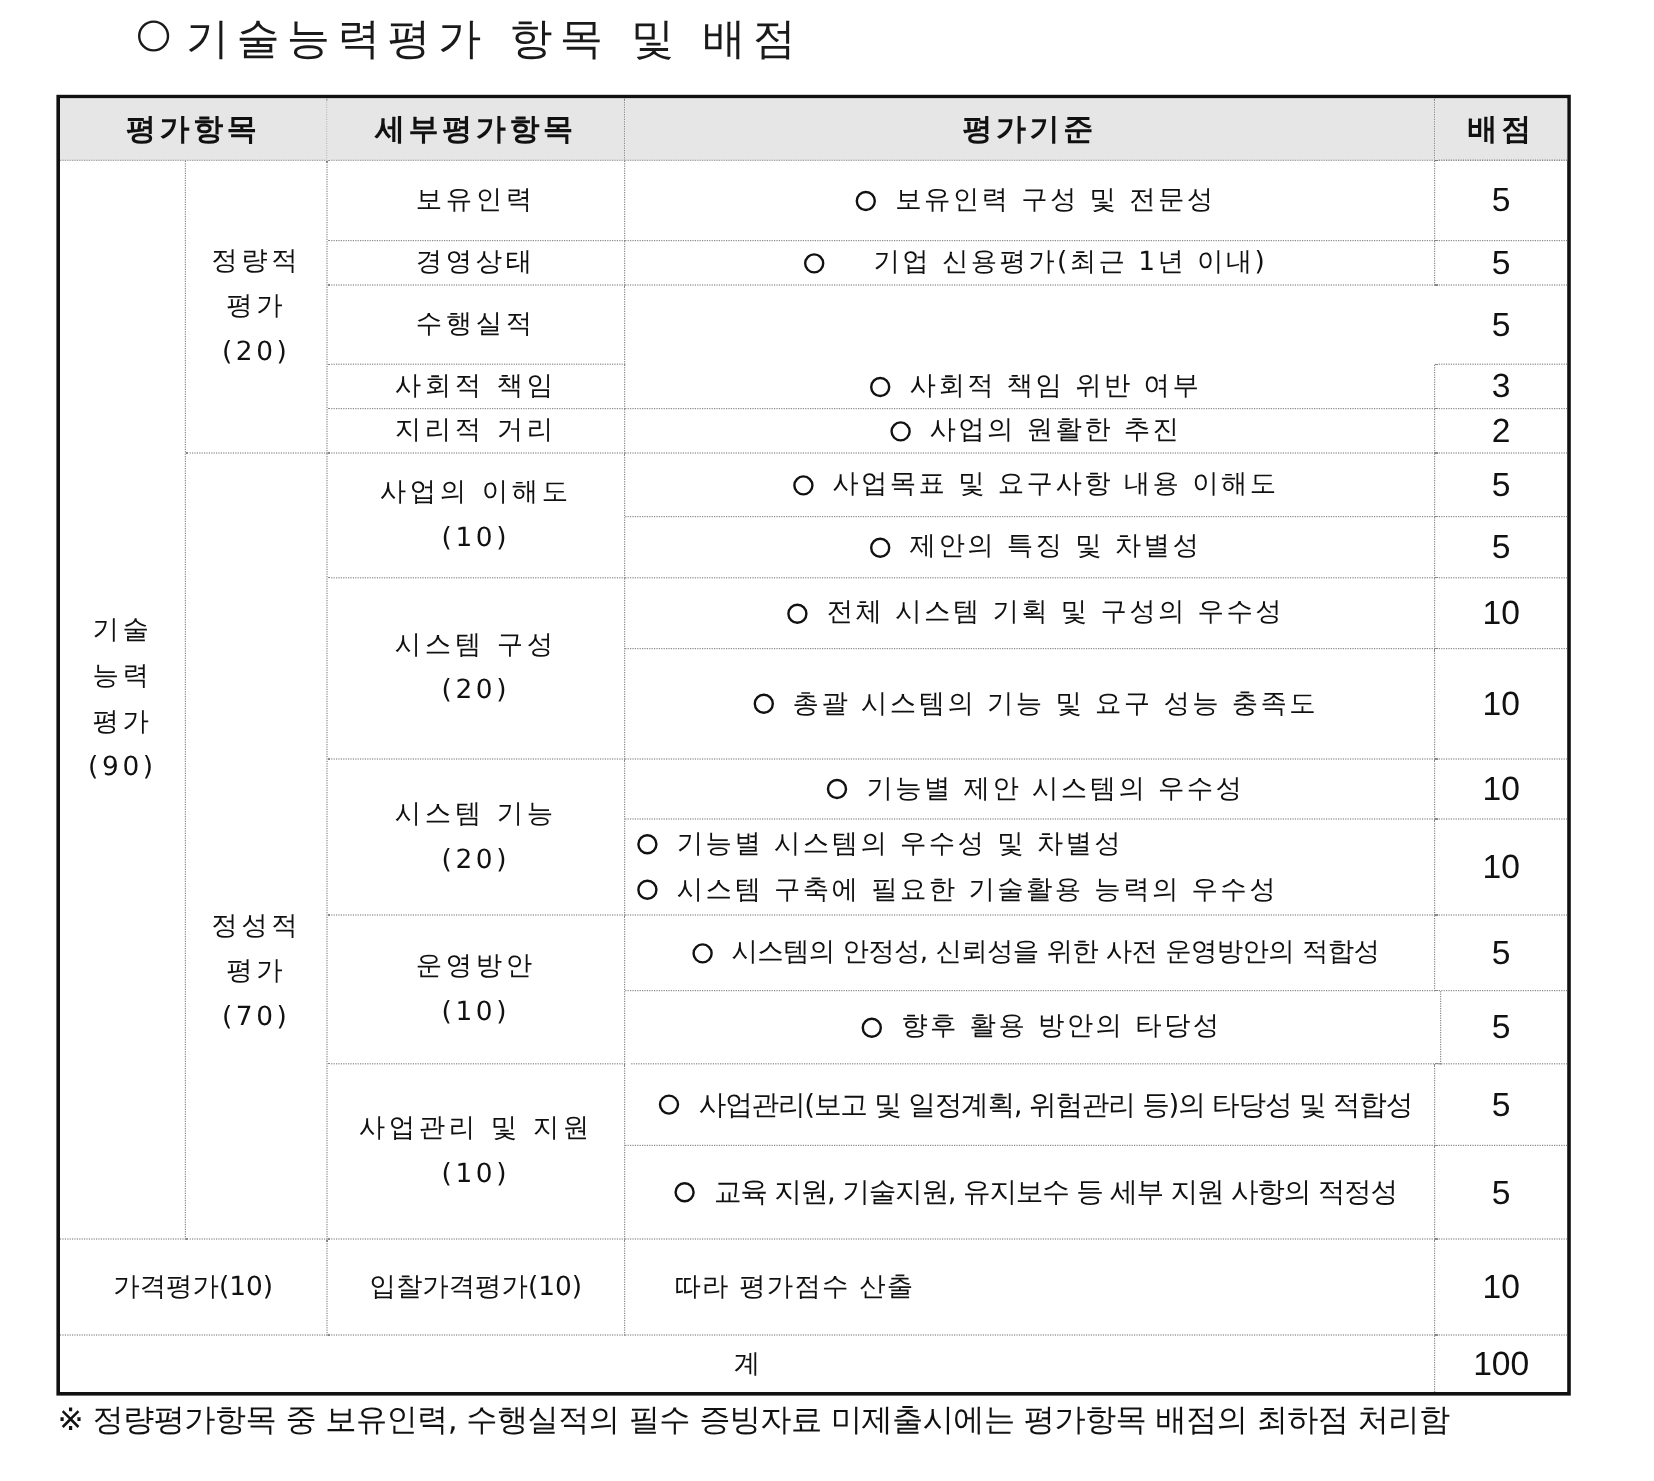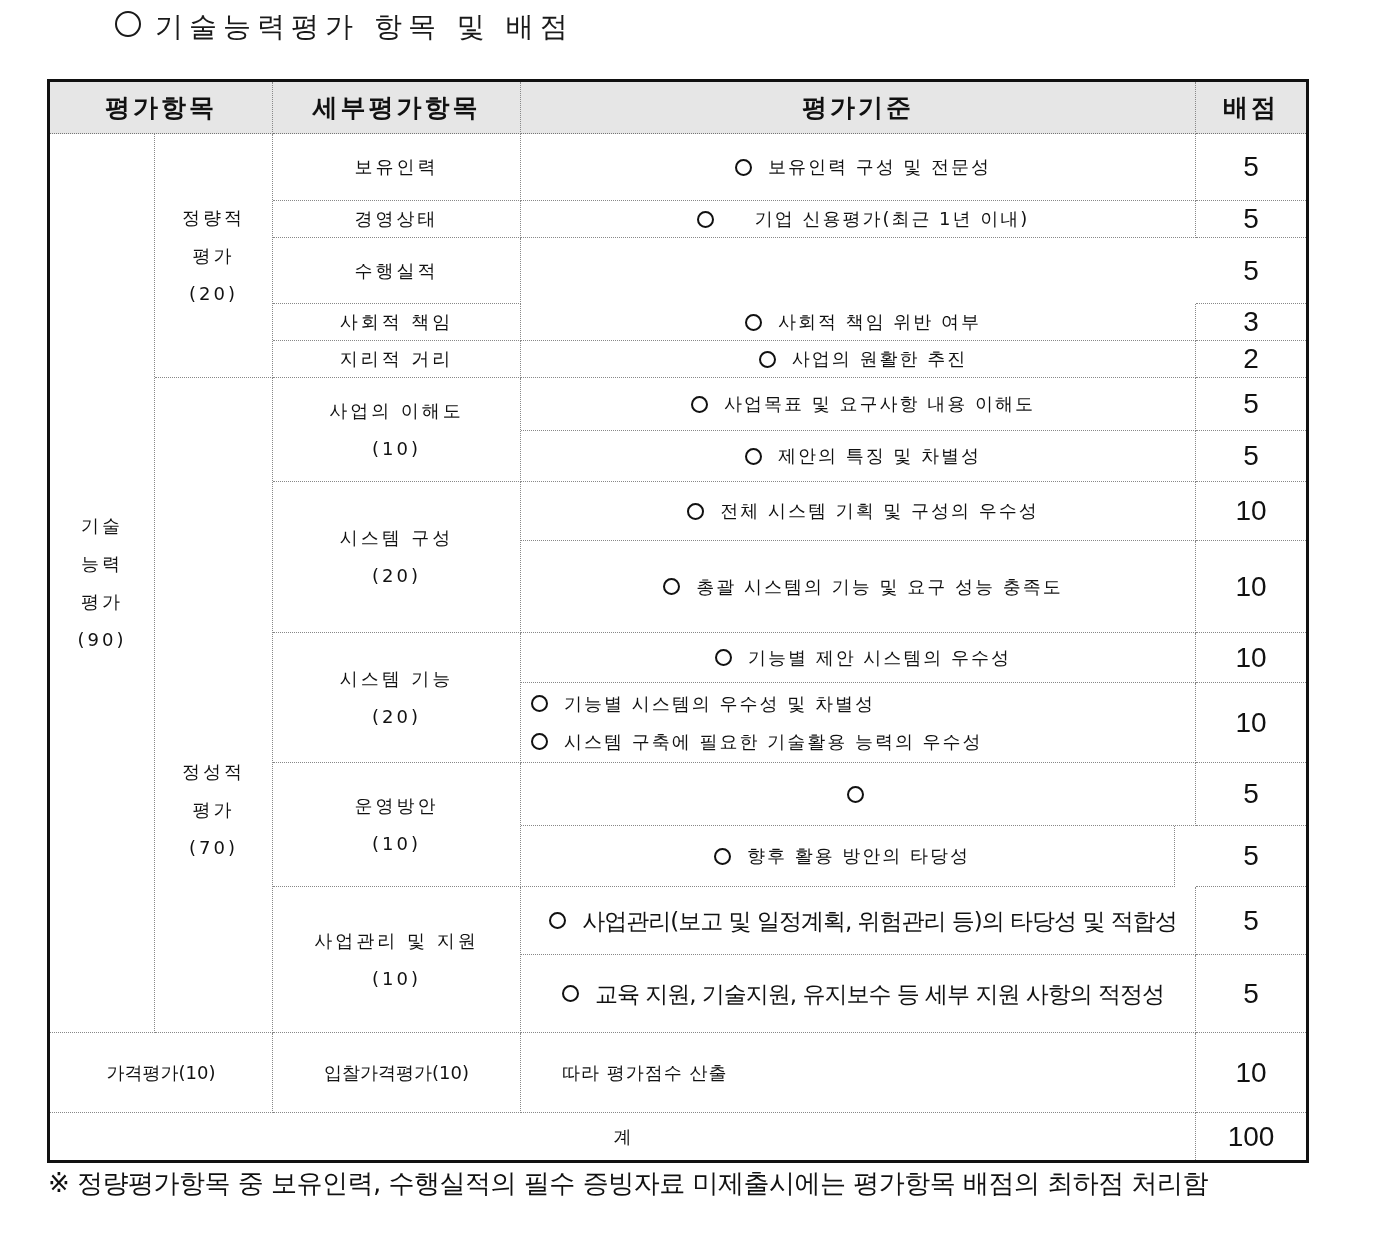--- a/index.html
+++ b/index.html
@@ -1,22 +1,22 @@
 <!DOCTYPE html>
 <html><head>
 <meta charset="utf-8">
 <style>
   html, body { margin:0; padding:0; background:#ffffff; }
   body { width:1378px; height:1234px; position:relative; overflow:hidden;
          font-family:"DejaVu Sans","Liberation Sans",sans-serif; color:#111; }
-  .title { position:absolute; left:115px; top:8px; font-size:28px; letter-spacing:6px; color:#1a1a1a; white-space:nowrap; }
+  .title { position:absolute; left:115px; top:8px; font-size:36px; letter-spacing:6px; color:#1a1a1a; white-space:nowrap; }
   .title .bullet { display:inline-block; width:22px; height:22px; border:2.5px solid #1a1a1a; border-radius:50%; margin-right:14px; vertical-align:middle; position:relative; top:-4px; }
   .tbl { position:absolute; left:47px; top:79px; width:1262px; height:1084px; border:3px solid #111; box-sizing:border-box; }
   .cell { position:absolute; box-sizing:border-box; display:flex; align-items:center; justify-content:center;
-          border-right:1px dotted #888; border-bottom:1px dotted #888; font-size:18px; text-align:center; line-height:38px; }
+          border-right:1px dotted #888; border-bottom:1px dotted #888; font-size:22px; text-align:center; line-height:38px; }
   .hdr { background:#e6e6e6; font-weight:bold; font-size:25px; letter-spacing:3px; border-bottom:1px dotted #777; }
   .crit { justify-content:center; text-align:left; padding-left:10px; letter-spacing:2px; white-space:nowrap; }
   .crit.tight { letter-spacing:-0.5px; }
   .crit .o { display:inline-block; width:13px; height:13px; border:2px solid #111; border-radius:50%; margin-right:16px; flex:none; }
   .multi { flex-direction:column; align-items:flex-start; justify-content:center; }
   .multi .line { display:flex; align-items:center; }
   .score { font-size:28px; font-family:"Liberation Sans","DejaVu Sans",sans-serif; }
   .sub { flex-direction:column; letter-spacing:3px; }
   .sub span { display:block; }
   .norr { border-right:none; }
@@ -160,24 +160,25 @@
       </div>
     <div class="line">
         <span class="o"></span>
         <span>시스템 구축에 필요한 기술활용 능력의 우수성</span>
       </div>
   </div>
   <div class="cell score norr" style="left:1146px;top:601px;width:110px;height:80px;">10</div>
 
   <div class="cell crit tight" style="left:471px;top:681px;width:675px;height:63px;">
       <span class="o"></span>
+      <span>시스템의 안정성, 신뢰성을 위한 사전 운영방안의 적합성</span>
     </div>
   <div class="cell score norr" style="left:1146px;top:681px;width:110px;height:63px;">5</div>
 
-  <div class="cell crit" style="left:450px;top:744px;width:675px;height:61px;">
+  <div class="cell crit" style="left:476px;top:744px;width:675px;height:61px;">
       <span class="o"></span>
       <span>향후 활용 방안의 타당성</span>
     </div>
   <div class="cell score norr" style="left:1146px;top:744px;width:110px;height:61px;">5</div>
 
   <div class="cell crit tight" style="left:471px;top:805px;width:675px;height:68px;font-size:23px;letter-spacing:-1px;">
       <span class="o"></span>
       <span>사업관리(보고 및 일정계획, 위험관리 등)의 타당성 및 적합성</span>
     </div>
   <div class="cell score norr" style="left:1146px;top:805px;width:110px;height:68px;">5</div>

